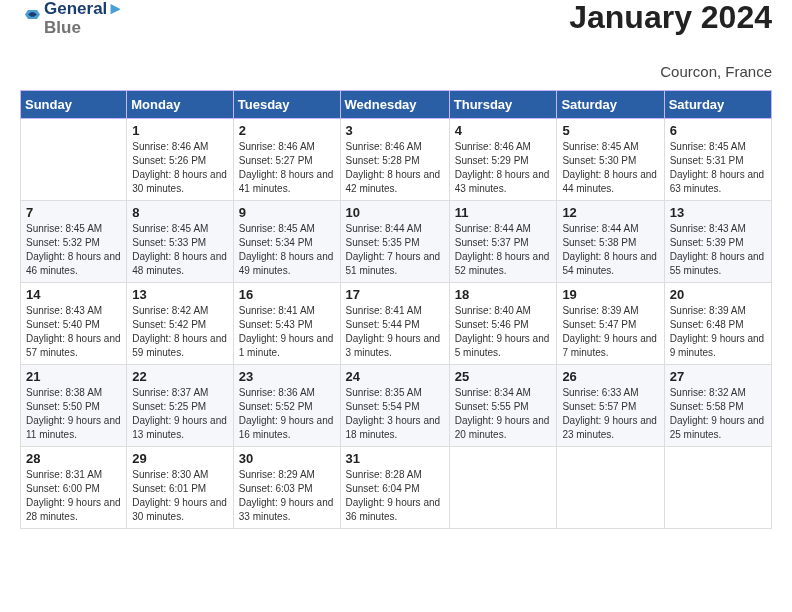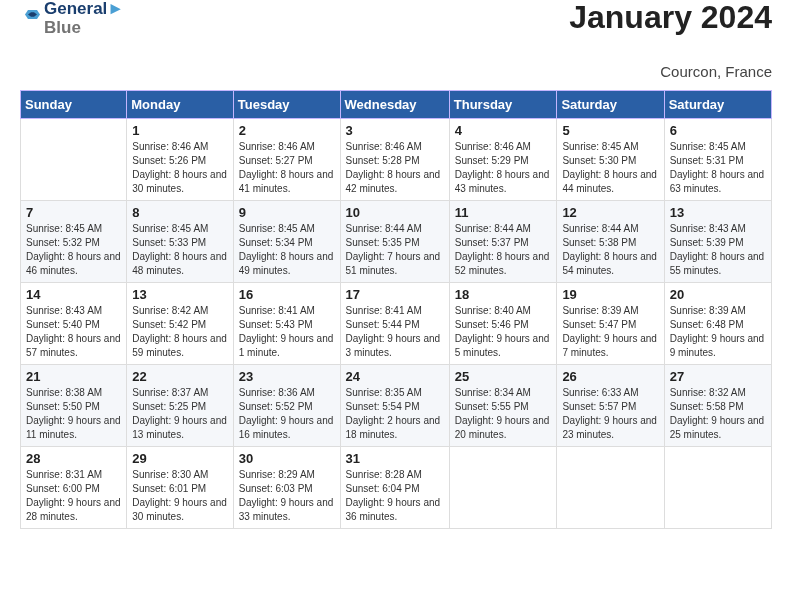--- a/index.html
+++ b/index.html
@@ -318,21 +318,21 @@
           <div>Sunrise: 8:36 AM</div>
           <div>Sunset: 5:52 PM</div>
           <div>Daylight: 9 hours and 16 minutes.</div>
         </div>
       </td>
           <td>
         <span class="day-number">24</span>
         <div class="day-info">
           <div>Sunrise: 8:35 AM</div>
           <div>Sunset: 5:54 PM</div>
-          <div>Daylight: 2 hours and 18 minutes.</div>
+          <div>Daylight: 3 hours and 18 minutes.</div>
         </div>
       </td>
           <td>
         <span class="day-number">25</span>
         <div class="day-info">
           <div>Sunrise: 8:34 AM</div>
           <div>Sunset: 5:55 PM</div>
           <div>Daylight: 9 hours and 20 minutes.</div>
         </div>
       </td>

